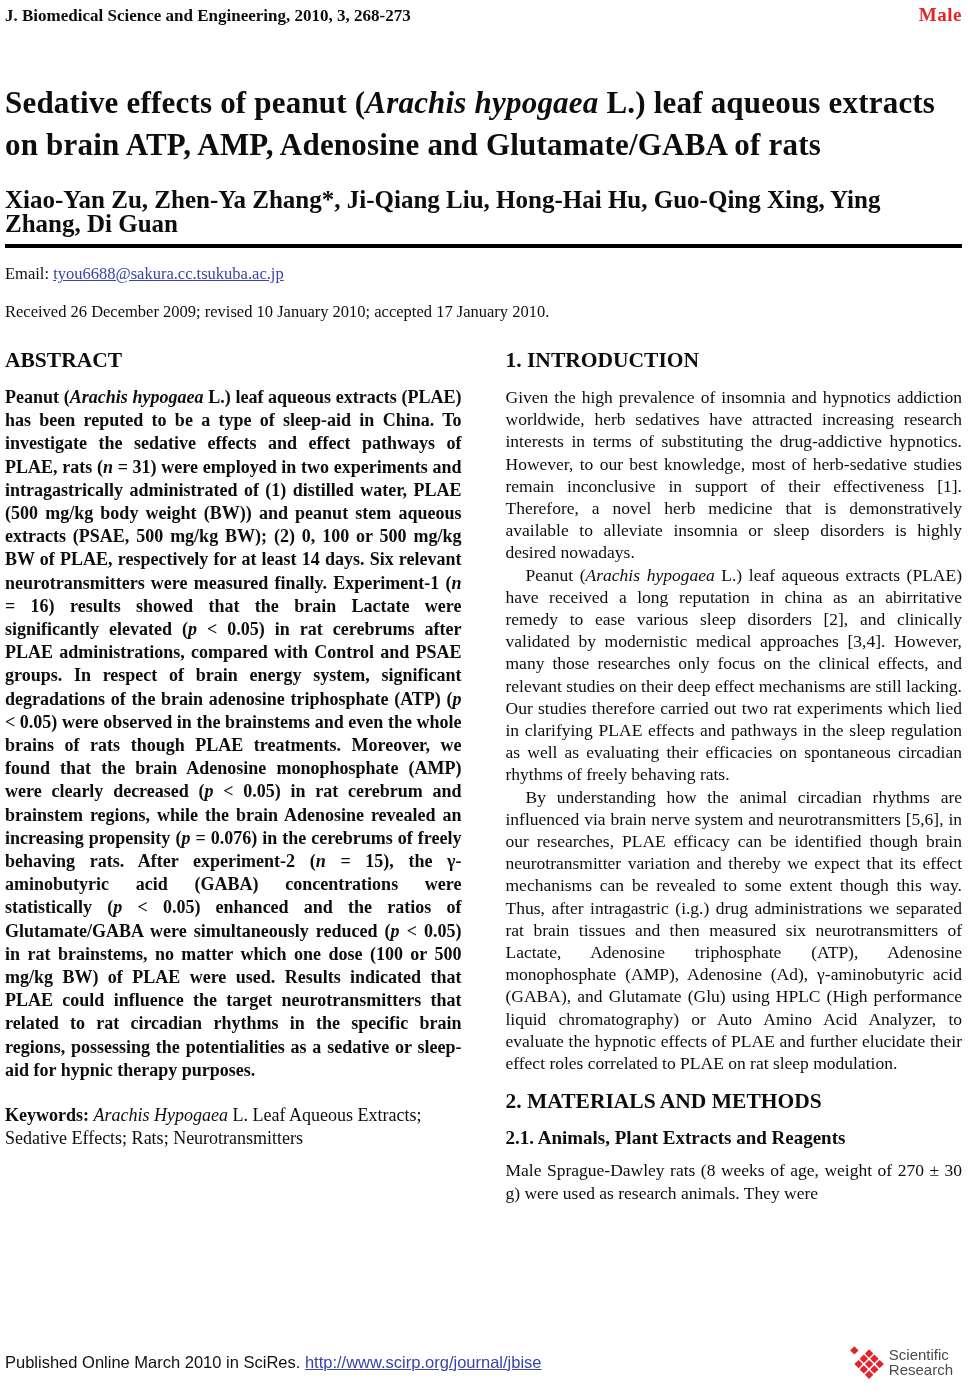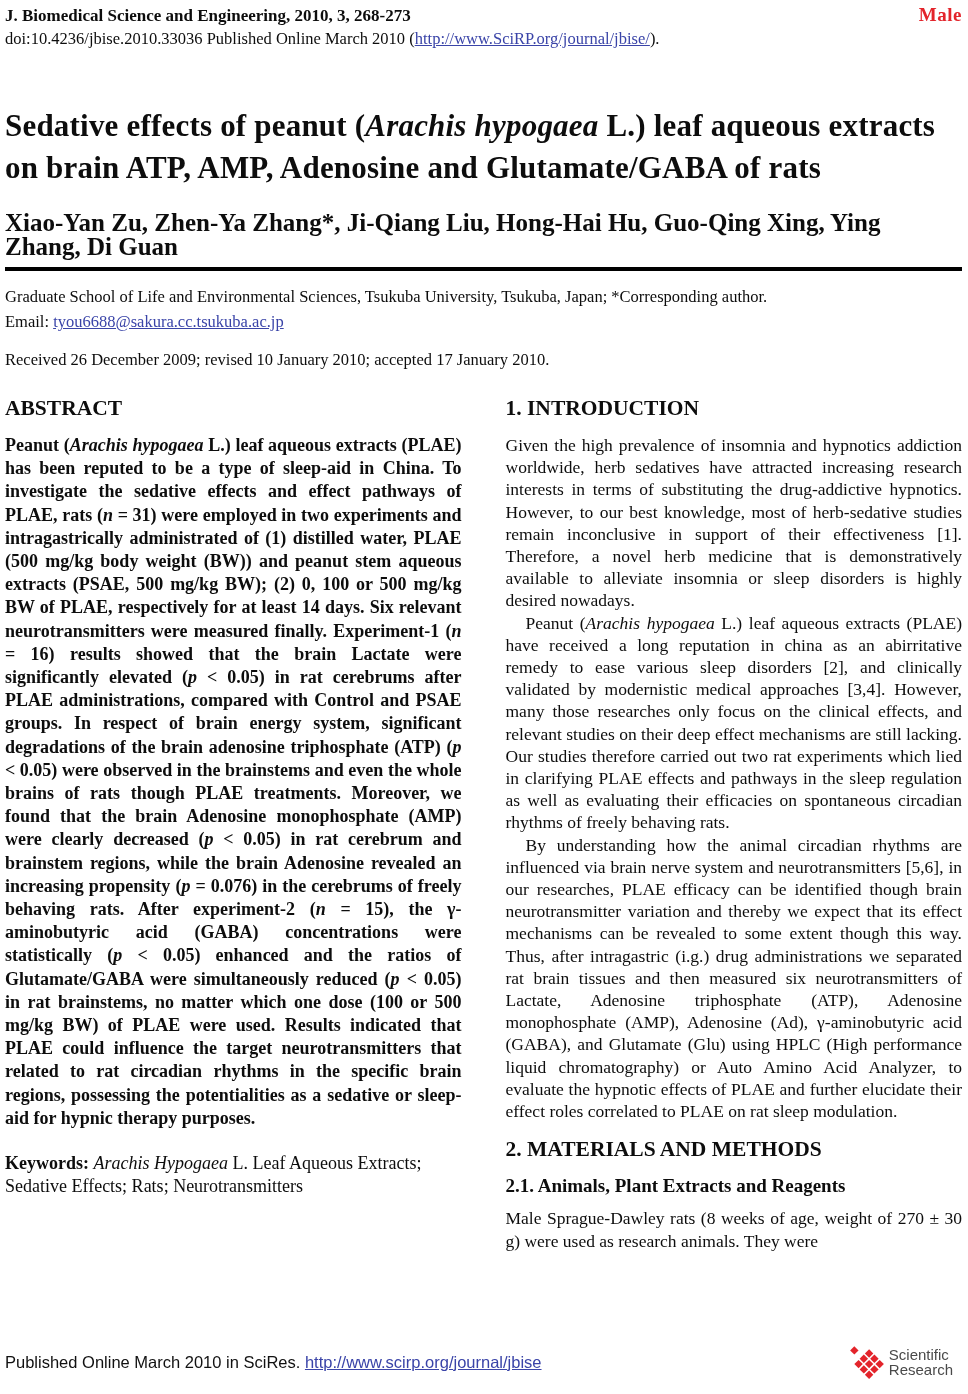--- a/index.html
+++ b/index.html
@@ -60,31 +60,27 @@
 </head>
 <body>
 
 <div class="page">
 
   <div class="hdr">
     <div class="hdr-row">
       <span class="hdr-journal">J. Biomedical Science and Engineering, 2010, 3, 268-273</span>
       <span class="hdr-logo">Male</span>
     </div>
-    <div class="hdr-doi">
-      <span>doi:10.4236/jbise.2010.33036 Published Online March 2010 (</span><a class="link">http://www.SciRP.org/journal/jbise/</a><span>).</span>
-    </div>
   </div>
 
   <h1 class="paper-title"><span>Sedative effects of peanut (</span><span class="it">Arachis hypogaea</span><span> L.) leaf aqueous extracts on brain ATP, AMP, Adenosine and Glutamate/GABA of rats</span></h1>
   <div class="authors">Xiao-Yan Zu, Zhen-Ya Zhang*, Ji-Qiang Liu, Hong-Hai Hu, Guo-Qing Xing, Ying Zhang, Di Guan</div>
   <hr class="rule">
 
   <div class="affil">
-    <div>Graduate School of Life and Environmental Sciences, Tsukuba University, Tsukuba, Japan; *Corresponding author.</div>
     <div>
       <span>Email: </span><a class="link">tyou6688@sakura.cc.tsukuba.ac.jp</a>
     </div>
   </div>
 
   <div class="received">Received 26 December 2009; revised 10 January 2010; accepted 17 January 2010.</div>
 
   <div class="columns">
 
     <div class="col">

